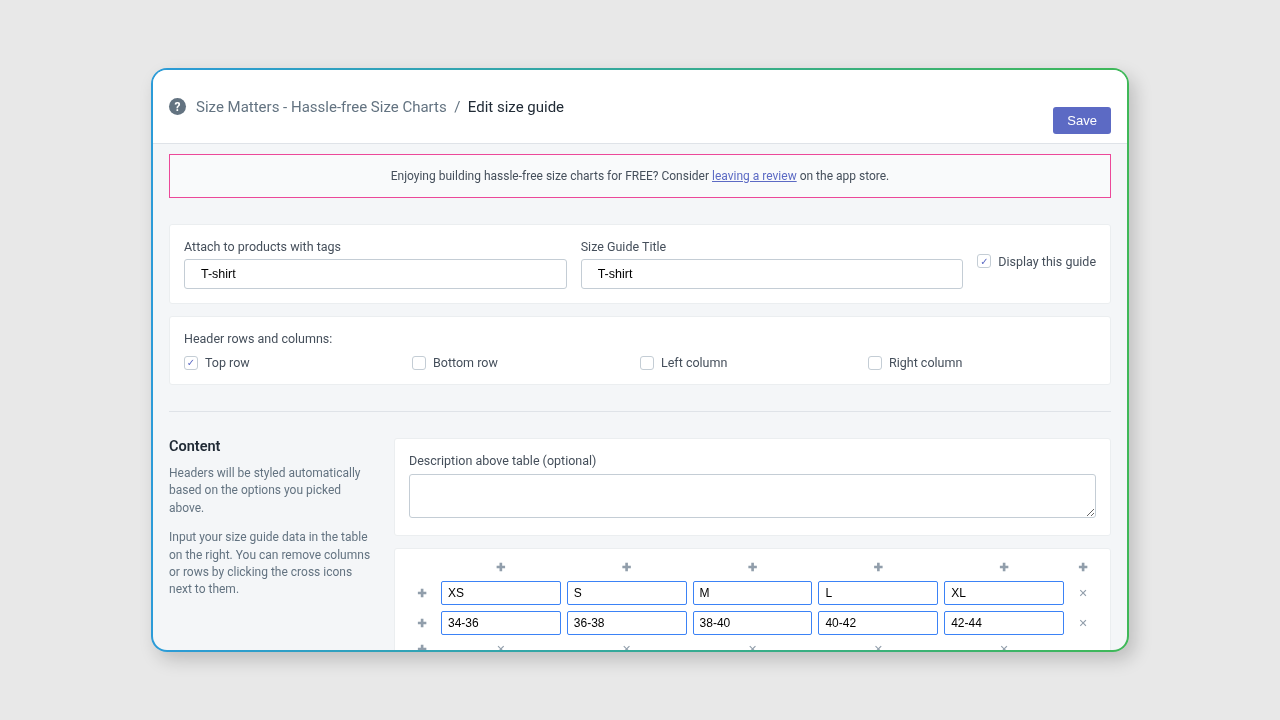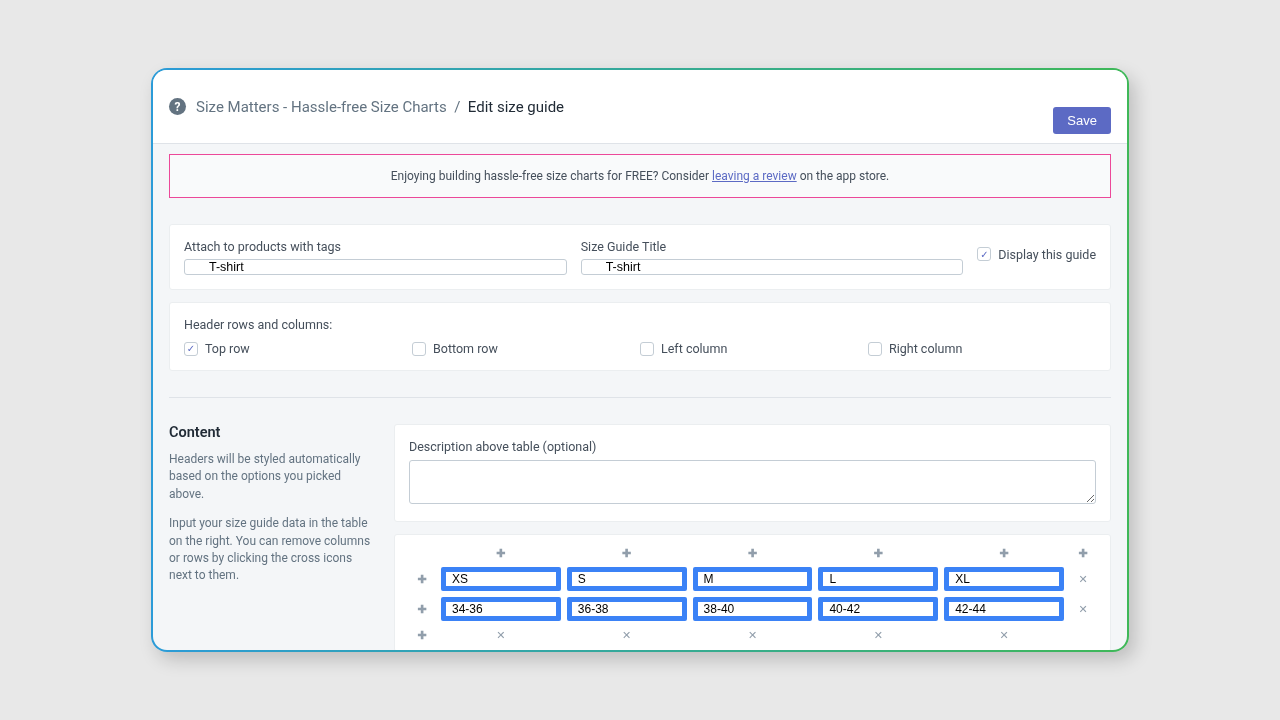--- a/index.html
+++ b/index.html
@@ -79,39 +79,39 @@
   .card {
     background: #fff;
     border: 1px solid #ebeef0;
     border-radius: 3px;
     padding: 14px;
   }
   .fld-row { display: flex; gap: 14px; align-items: center; }
   .fld { display: flex; flex-direction: column; gap: 5px; }
   .fld label, .card .lbl { font-size: 12.5px; color: #454f5b; }
   .in {
-    height: 16px;
+    height: 30px;
     border: 1px solid #c4cdd5;
     border-radius: 3px;
-    padding: 0 24px;
+    padding: 0 16px;
     font-size: 12.5px;
   }
   textarea.in { height: 44px; width: 100%; padding: 6px 8px; resize: both; }
   .chk { display: inline-flex; align-items: center; gap: 7px; font-size: 12.5px; color: #454f5b; }
   .cb {
     width: 14px; height: 14px; border: 1px solid #c4cdd5; border-radius: 3px;
     display: inline-flex; align-items: center; justify-content: center;
     font-size: 10px; color: #5c6ac4;
   }
   .chks { display: flex; margin-top: 9px; }
   .chks .chk { flex: 1; }
   
   .tblcard { padding: 10px 14px 8px; }
   .tbl { display: grid; grid-template-columns: 26px repeat(5, 1fr) 26px; gap: 6px; align-items: center; }
-  .tbl .cell-in { width: 100%; height: 24px; border: 5px solid #3b82f6; border-radius: 2px; padding: 0 6px; font-size: 12px; }
+  .tbl .cell-in { width: 100%; height: 24px; border: 1px solid #3b82f6; border-radius: 2px; padding: 0 6px; font-size: 12px; }
   .ic-add, .ic-del {
     width: 16px; height: 16px; display: inline-flex;
     align-items: center; justify-content: center;
     color: #919eab; font-size: 11px; cursor: pointer;
     border-radius: 2px;
     margin: 0 auto;
   }
   .ic-add { font-weight: 700; }
 </style>
 </head>

